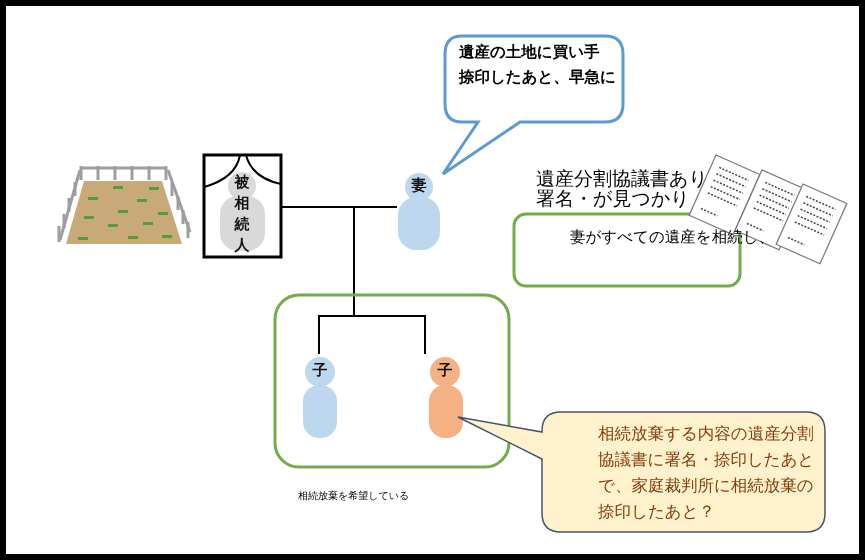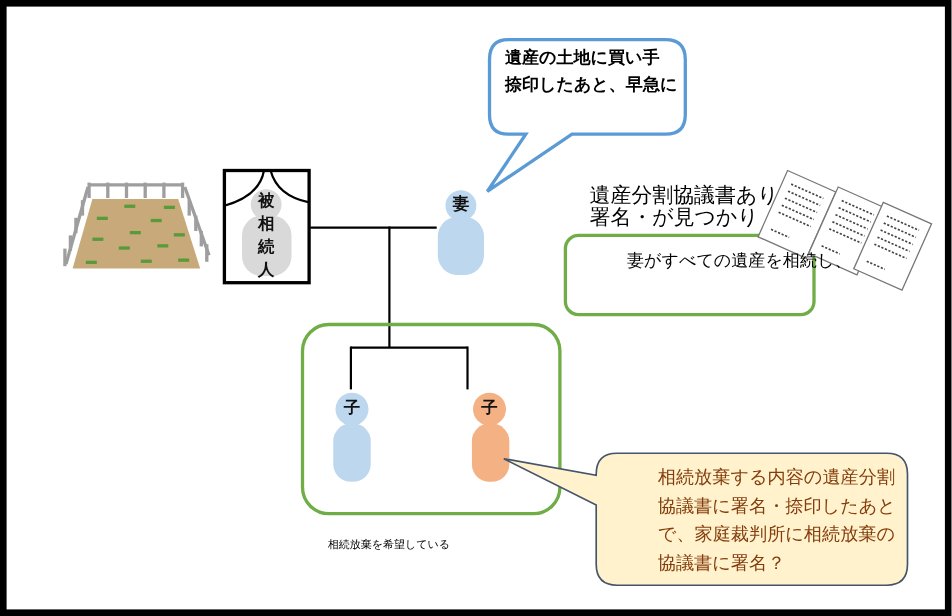--- a/index.html
+++ b/index.html
@@ -150,14 +150,14 @@
 <div class="txt" style="left:526px;top:225px;font-size:15.5px;line-height:24px;margin-left:44px;">
   <div>妻がすべての遺産を相続し、</div>
 </div>
 
 <div class="txt" style="left:298px;top:484px;font-size:10px;">相続放棄を希望している</div>
 
 <div class="txt" style="left:552px;top:421px;font-size:16.5px;line-height:26px;color:#843c0c;margin-left:46px;">
   <div>相続放棄する内容の遺産分割</div>
   <div>協議書に署名・捺印したあと</div>
   <div>で、家庭裁判所に相続放棄の</div>
-  <div>協議書に署名？</div>
+  <div>捺印したあと？</div>
 </div>
 
 </body></html>

